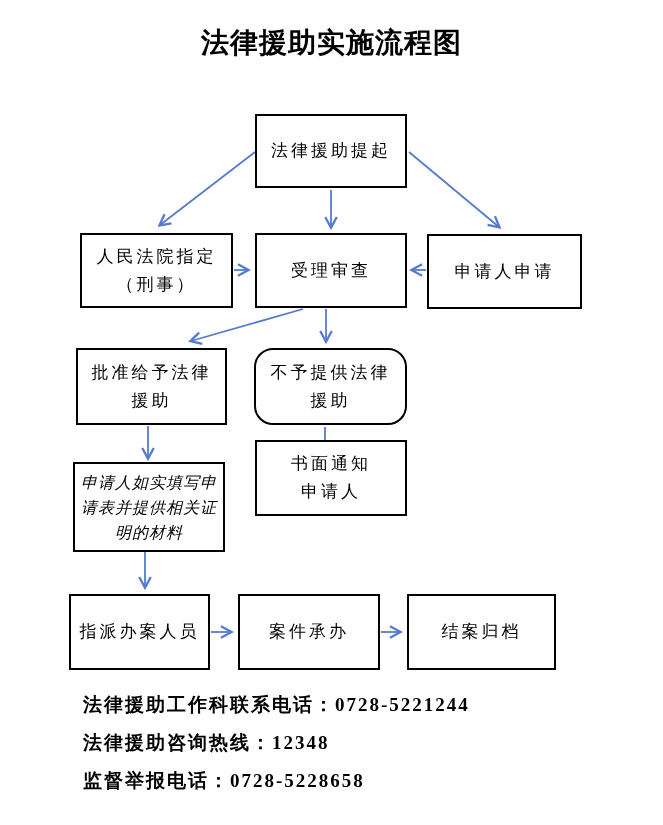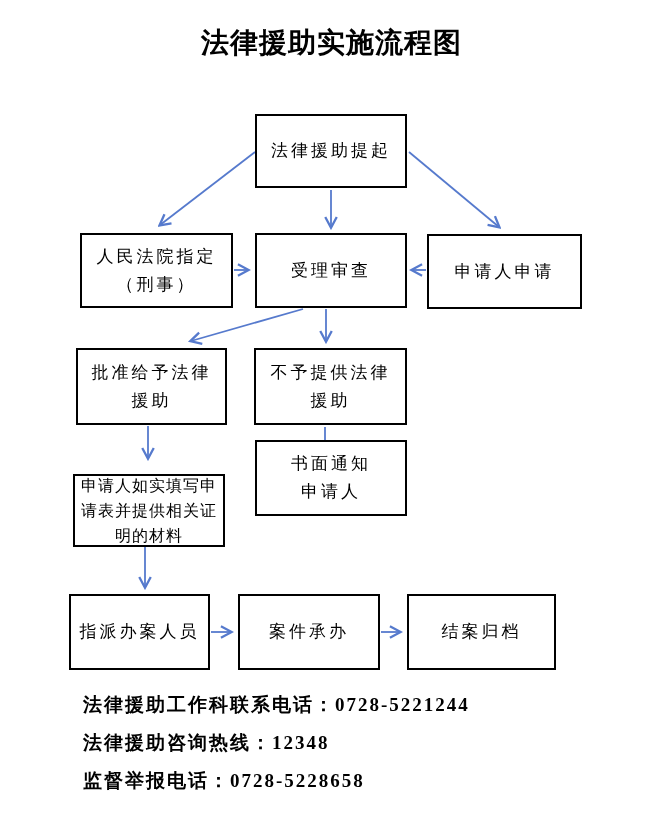--- a/index.html
+++ b/index.html
@@ -20,22 +20,22 @@
     display: flex; align-items: center; justify-content: center;
     text-align: center; font-size: 17px; letter-spacing: 3px;
     line-height: 28px; white-space: pre-line;
   }
   .node.small { font-size: 16px; letter-spacing: 1px; line-height: 25px; }
   #node-initiate { left: 255px; top: 114px; width: 152px; height: 74px; }
   #node-court    { left:  80px; top: 233px; width: 153px; height: 75px; }
   #node-review   { left: 255px; top: 233px; width: 152px; height: 75px; }
   #node-applicant{ left: 427px; top: 234px; width: 155px; height: 75px; }
   #node-approve  { left:  76px; top: 348px; width: 151px; height: 77px; }
-  #node-deny     { left: 254px; top: 348px; width: 153px; height: 77px; }
-  #node-fill     { left:  73px; top: 474px; width: 152px; height: 73px; }
+  #node-deny     { left: 254px; top: 348px; width: 153px; height: 77px; border-radius: 19px; }
+  #node-fill     { left:  73px; top: 462px; width: 152px; height: 90px; font-style: italic; }
   #node-notify   { left: 255px; top: 440px; width: 152px; height: 76px; }
   #node-assign   { left:  69px; top: 594px; width: 141px; height: 76px; }
   #node-handle   { left: 238px; top: 594px; width: 142px; height: 76px; text-align: right; }
   #node-archive  { left: 407px; top: 594px; width: 149px; height: 76px; }
   svg.arrows { position: absolute; left: 0; top: 0; width: 663px; height: 825px; pointer-events: none; }
   svg.arrows line { stroke: var(--arrow); stroke-width: 1.8px; }
   svg.arrows .head { stroke: var(--arrow); stroke-width: 1.6px; fill: none; }
   .contacts {
     position: absolute; left: 83px; top: 694px; width: 540px;
     font-weight: bold; font-size: 19px; letter-spacing: 2px;

